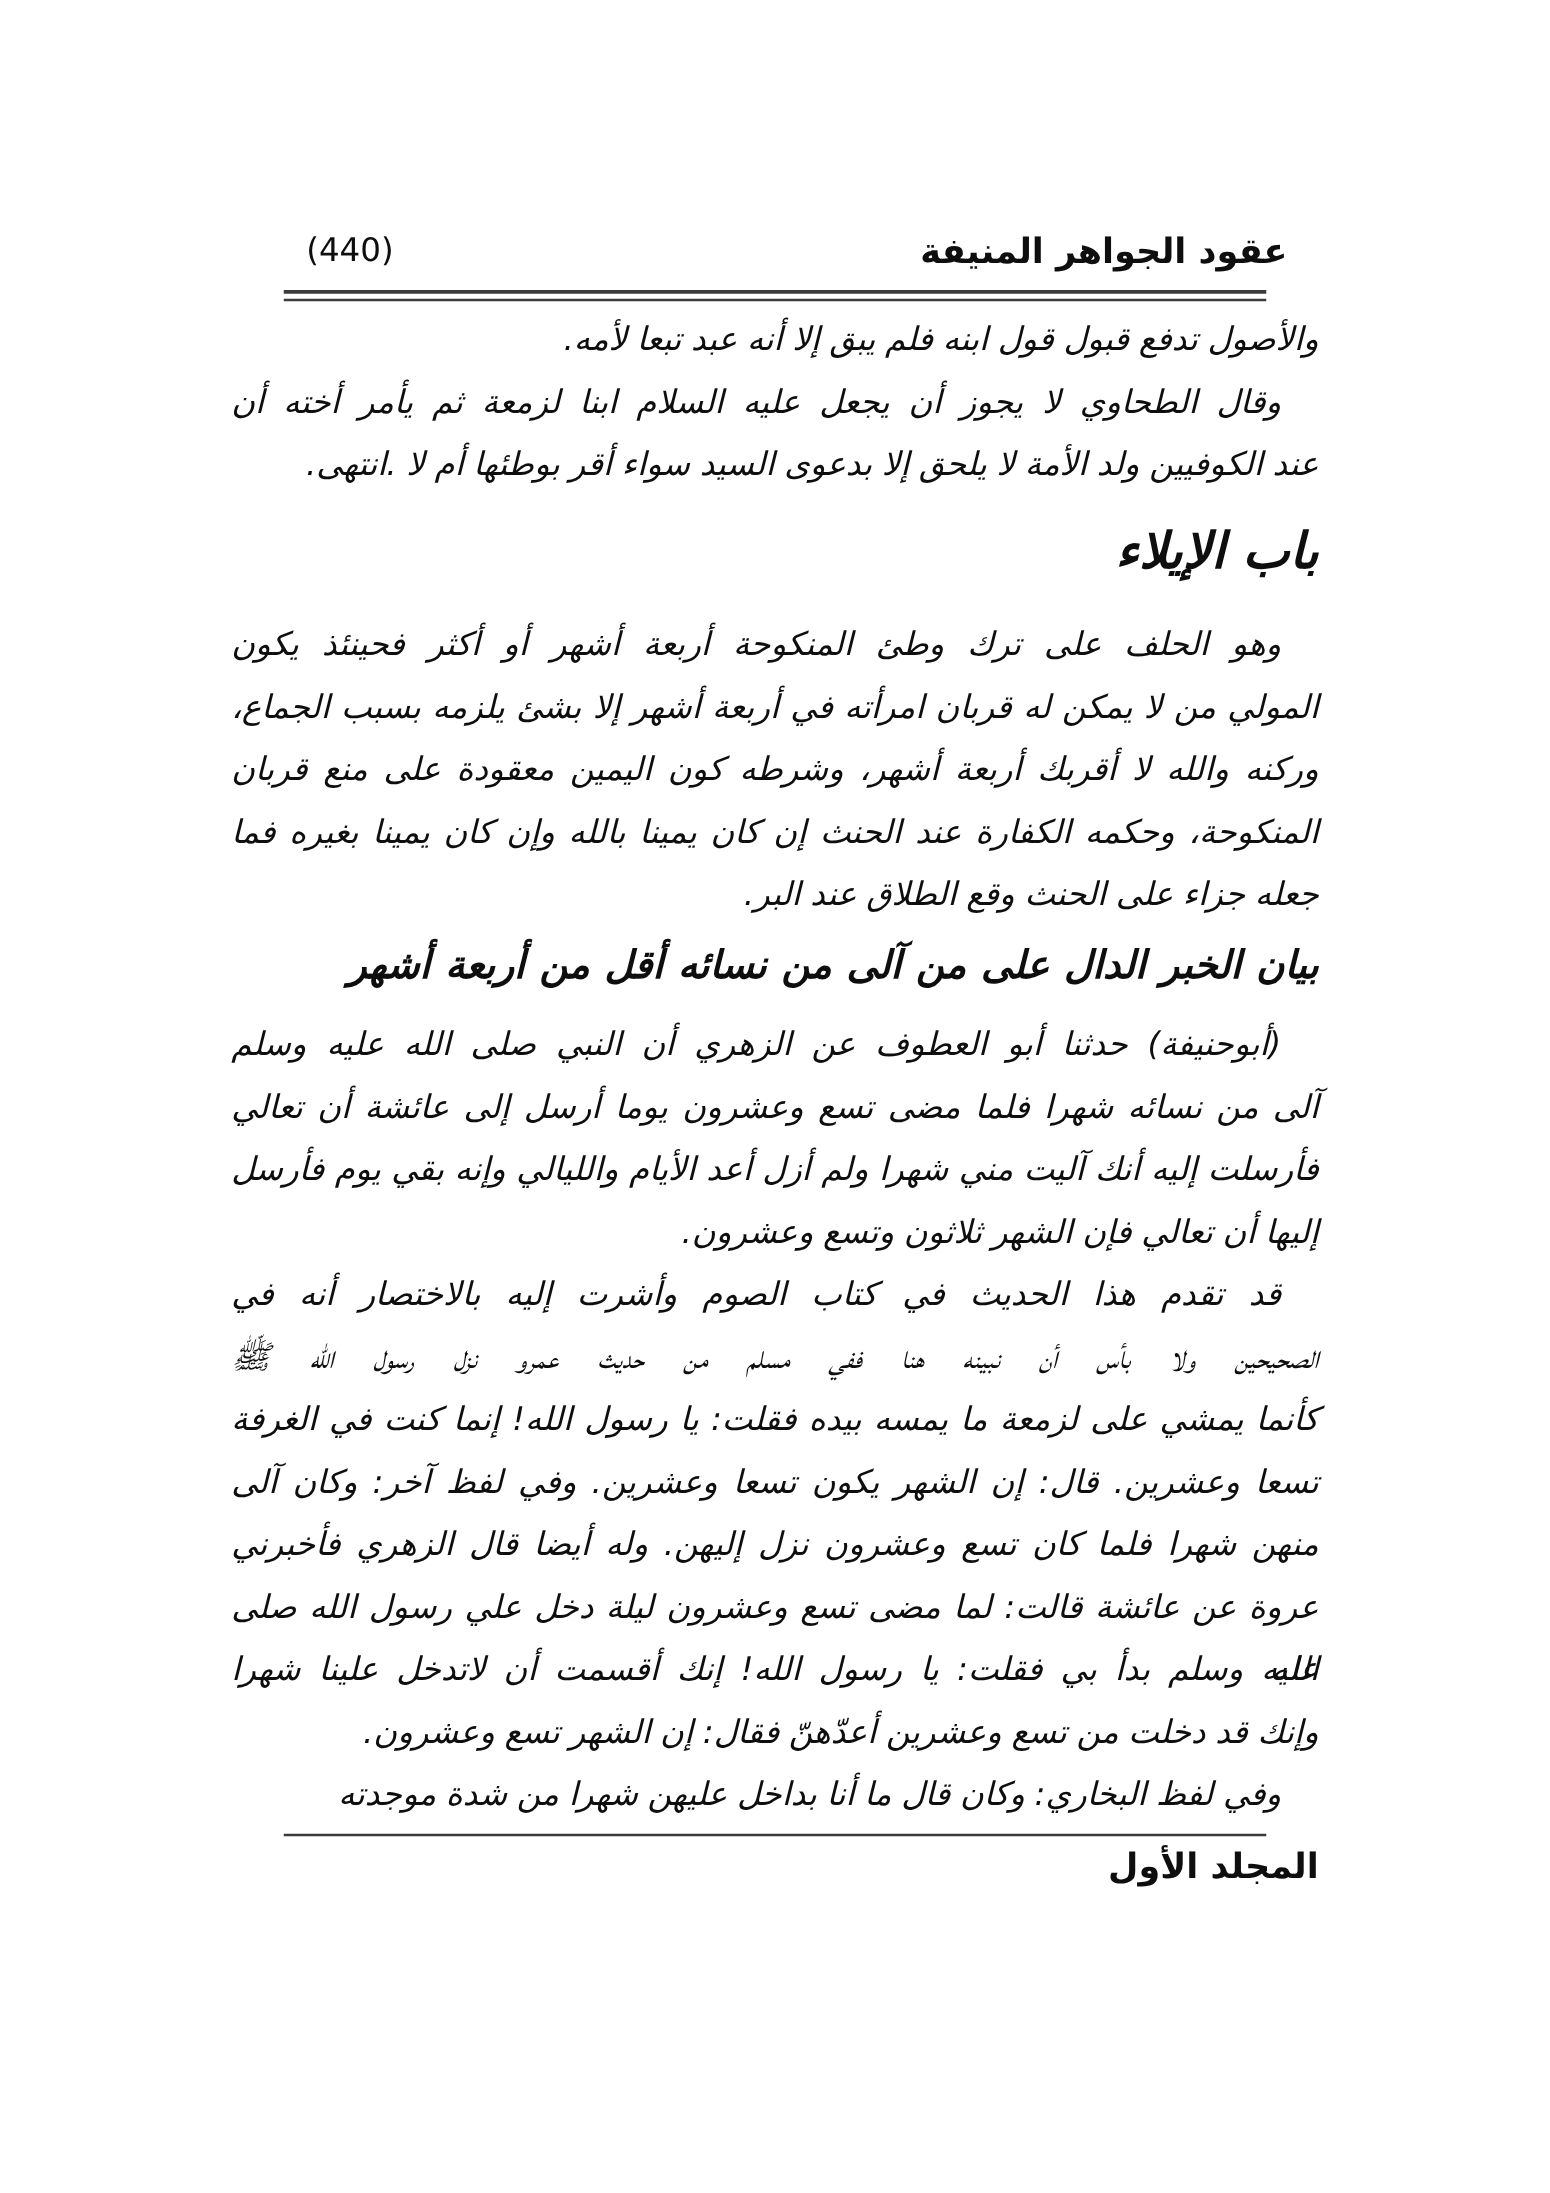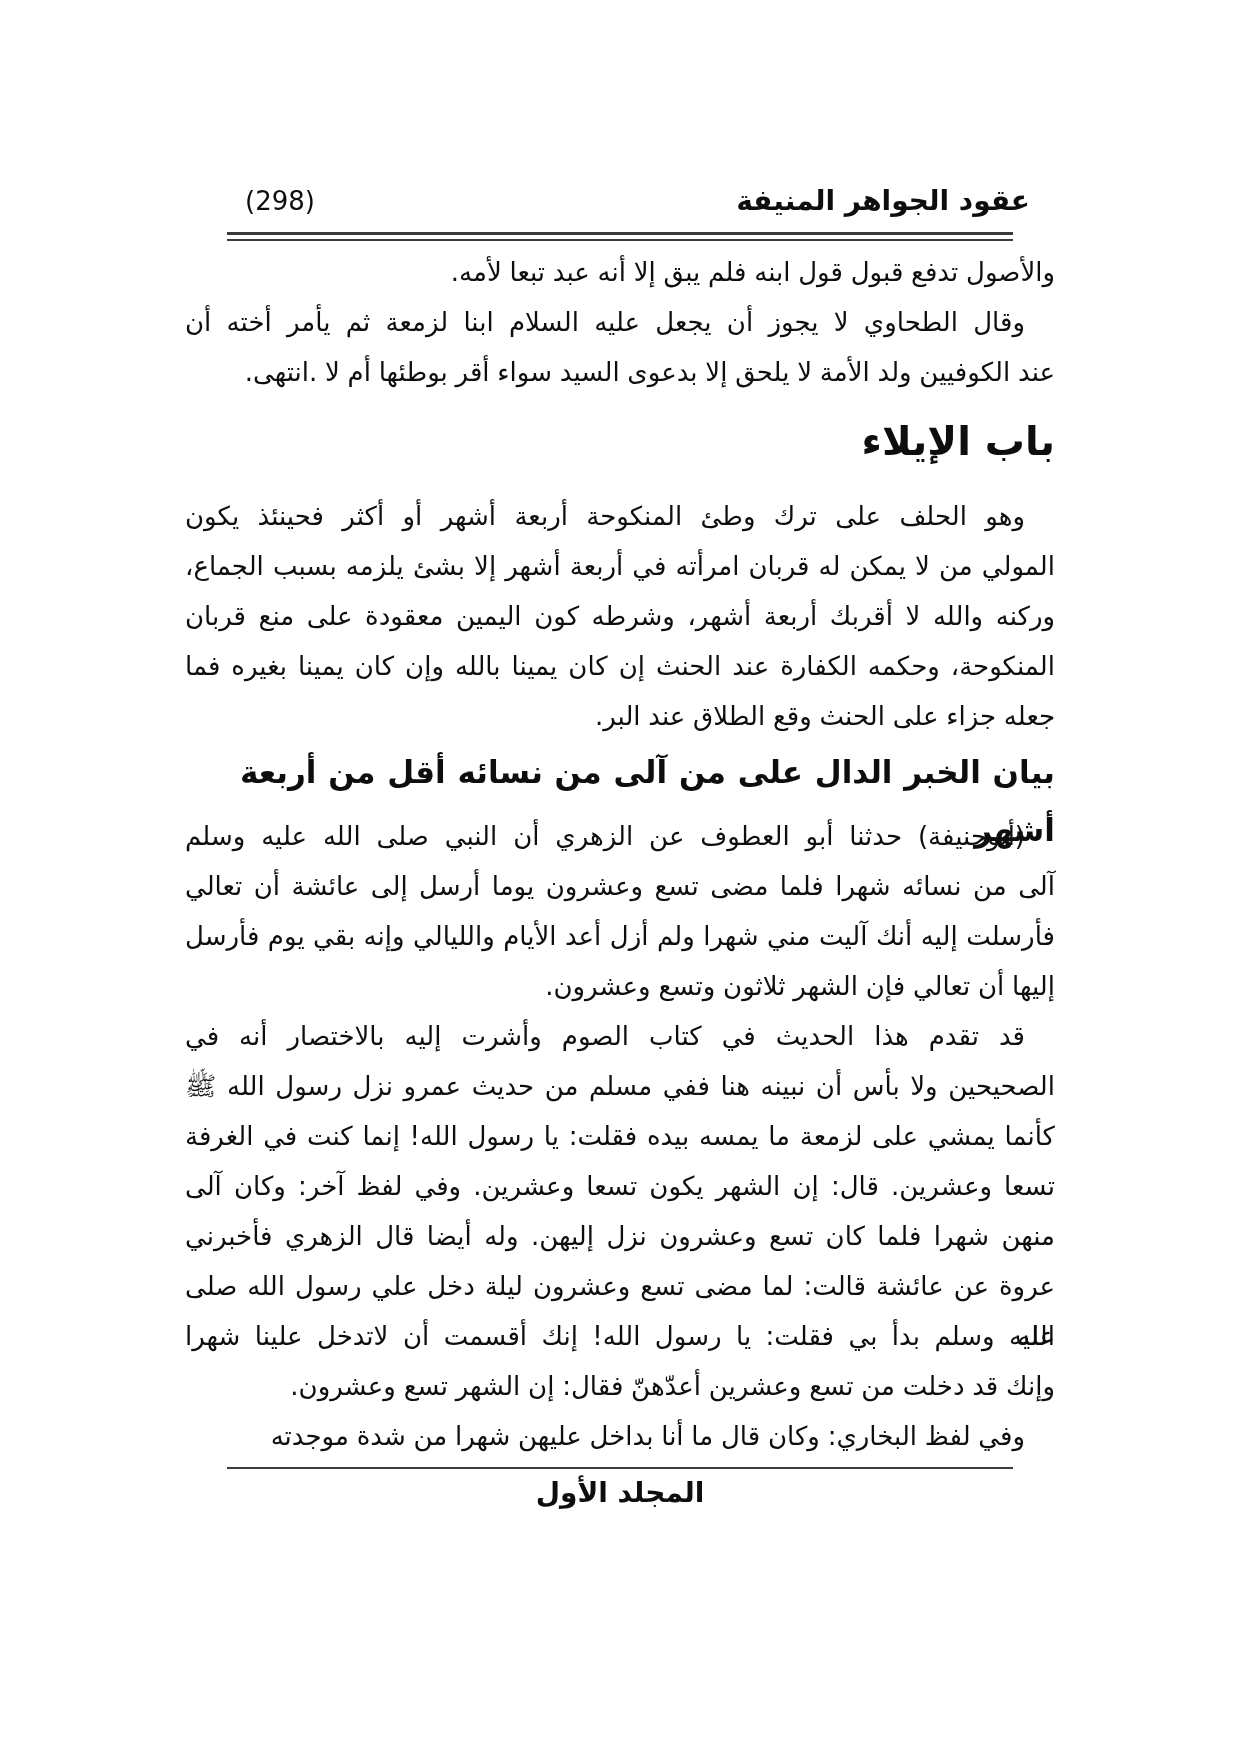--- a/index.html
+++ b/index.html
@@ -16,52 +16,52 @@
     padding-top:184px; line-height:34px;
   }
   .hdr-title { font-size:28px; font-weight:bold; margin-right:25px; letter-spacing:-0.5px; }
   .hdr-num  { font-size:26px; margin-left:60px; }
   .rule2 {
     margin:14px 42px 0 42px; height:4px;
     border-top:3px solid #3b3b3b; border-bottom:2px solid #3b3b3b;
   }
 
   
-  .bodytext { padding-top:6px; font-size:26px; }
+  .bodytext { padding-top:6px; font-size:26px;font-style:italic; }
   .line {
     height:50px; line-height:50px;
     text-align:justify; text-align-last:justify;
     word-spacing:-0.5px; white-space:normal;
   }
   .line.last { text-align-last:start; }
   .line.ind  { padding-right:30px; }
 
   .h1 {
     font-size:40px; font-weight:bold; text-align:right;
     height:76px; line-height:76px; margin:6px 0 12px 0;
   }
   .h2 {
     font-size:31px; font-weight:bold; text-align:right;
     height:58px; line-height:58px; margin:2px 0 10px 0;
     word-spacing:1px;
   }
 
   
   .frule { margin:6px 42px 0 42px; border-top:2.5px solid #3b3b3b; }
-  .ftr { text-align:center; font-size:28px; font-weight:bold; line-height:36px; margin-top:6px; }
+  .ftr { text-align:right; font-size:28px; font-weight:bold; line-height:36px; margin-top:6px; }
 </style>
 </head>
 <body>
 
 <div class="page">
   <div class="wrap">
 
     <div class="hdr">
       <div class="hdr-title">عقود الجواهر المنيفة</div>
-      <div class="hdr-num">(298)</div>
+      <div class="hdr-num">(440)</div>
     </div>
     <div class="rule2"></div>
 
     <div class="bodytext">
 
       <div class="line last">والأصول تدفع قبول قول ابنه فلم يبق إلا أنه عبد تبعا لأمه.</div>
 
       <div class="line ind">وقال الطحاوي لا يجوز أن يجعل عليه السلام ابنا لزمعة ثم يأمر أخته أن</div>
       <div class="line last">عند الكوفيين ولد الأمة لا يلحق إلا بدعوى السيد سواء أقر بوطئها أم لا .انتهى.</div>
 

